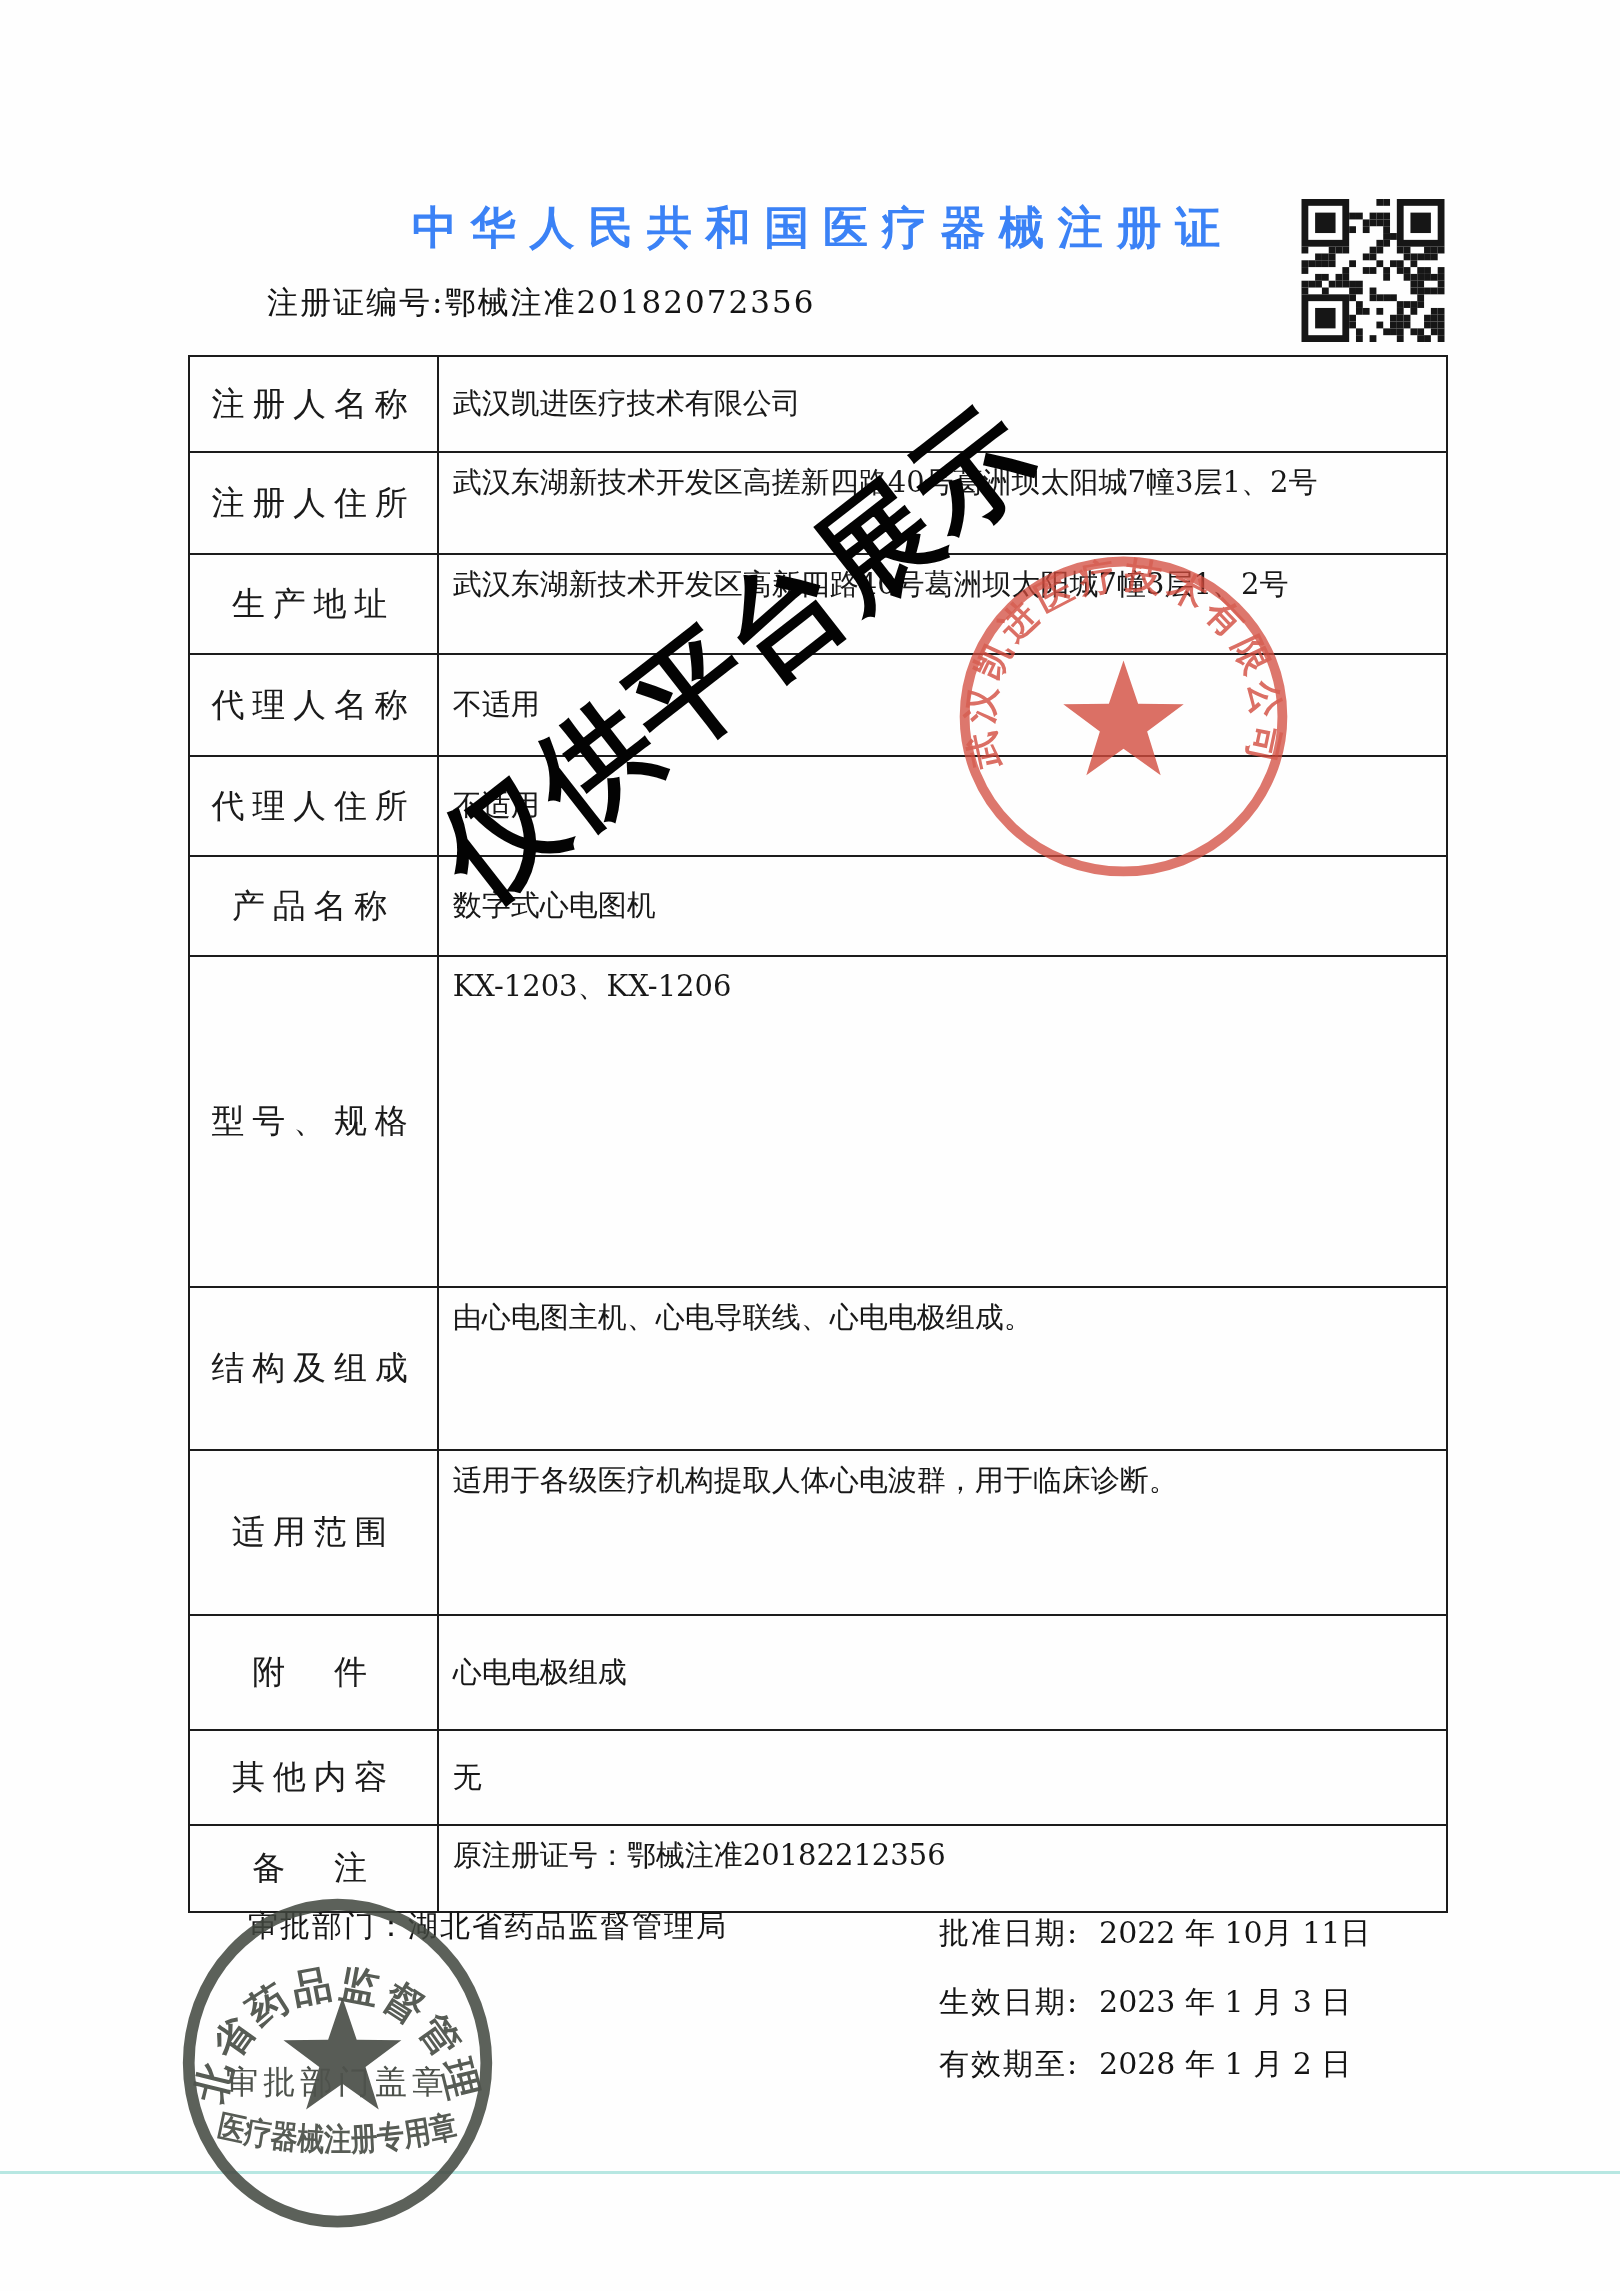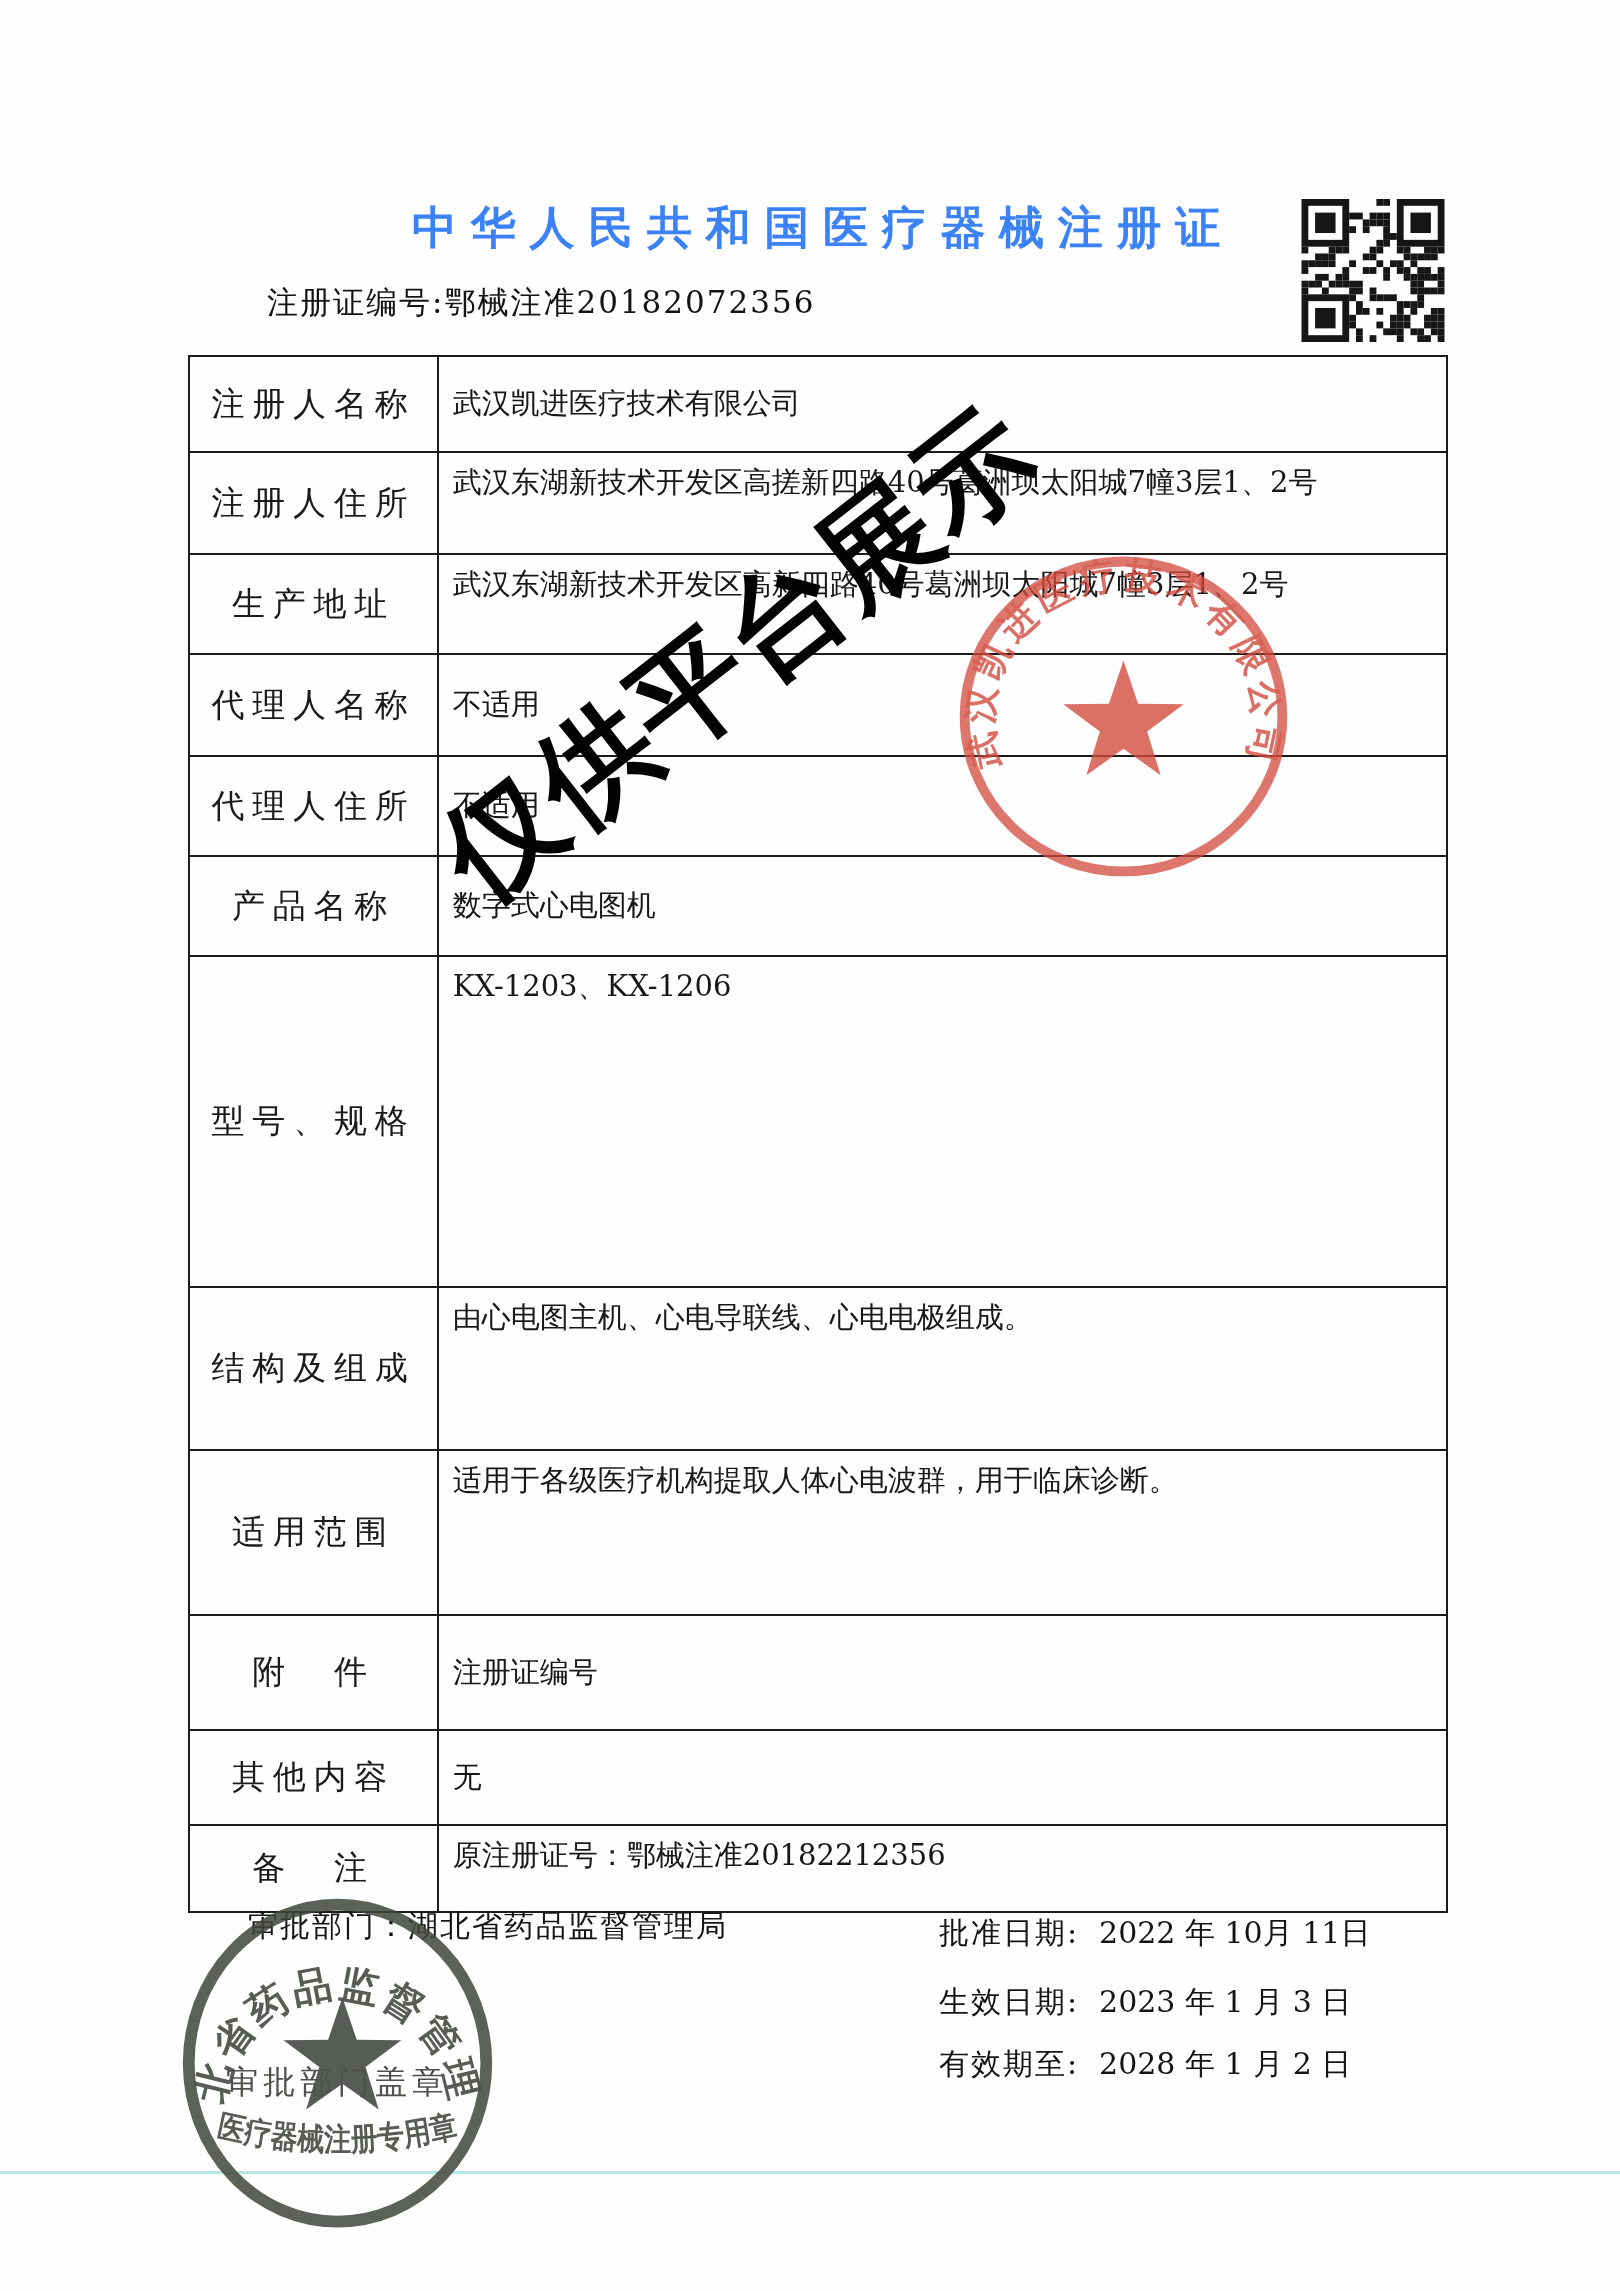--- a/index.html
+++ b/index.html
@@ -270,21 +270,21 @@
       <div class="tvalue top">由心电图主机、心电导联线、心电电极组成。</div>
     </div>
 
     <div class="trow" style="height:163px">
       <div class="tlabel">适用范围</div>
       <div class="tvalue top">适用于各级医疗机构提取人体心电波群，用于临床诊断。</div>
     </div>
 
     <div class="trow" style="height:113px">
       <div class="tlabel">附　件</div>
-      <div class="tvalue">注册证编号</div>
+      <div class="tvalue">心电电极组成</div>
     </div>
 
     <div class="trow" style="height:93px">
       <div class="tlabel">其他内容</div>
       <div class="tvalue">无</div>
     </div>
 
     <div class="trow" style="height:85px">
       <div class="tlabel">备　注</div>
       <div class="tvalue top">原注册证号：鄂械注准20182212356</div>

